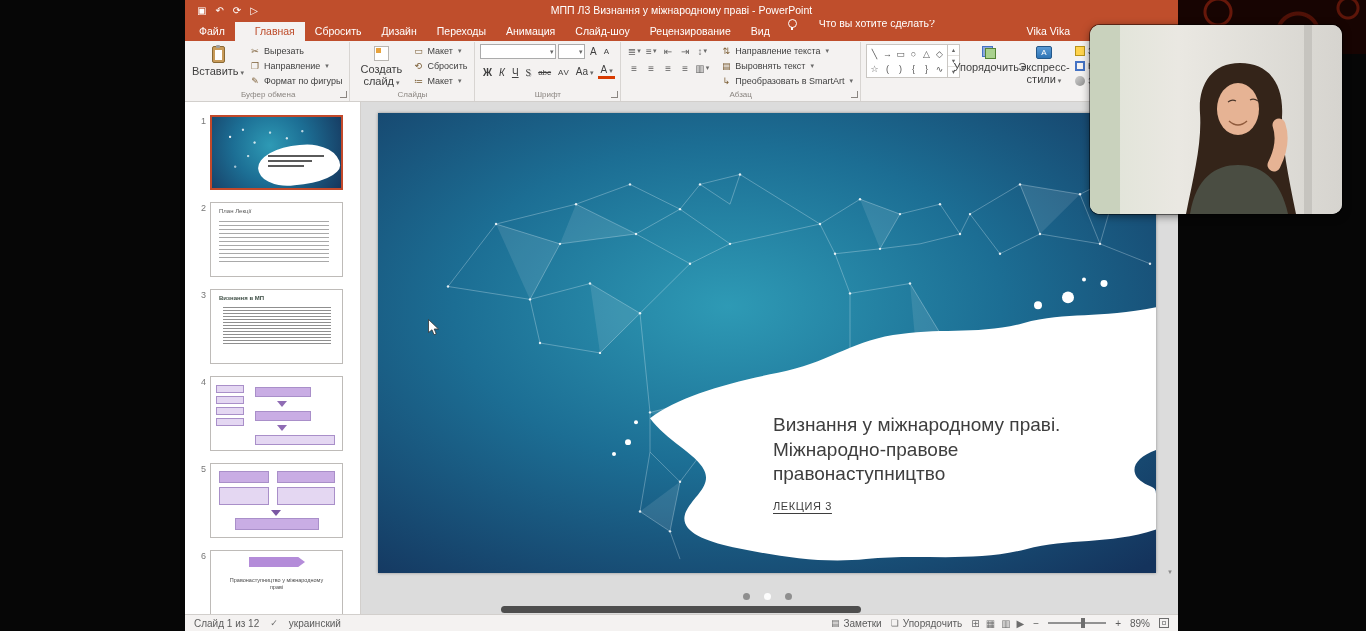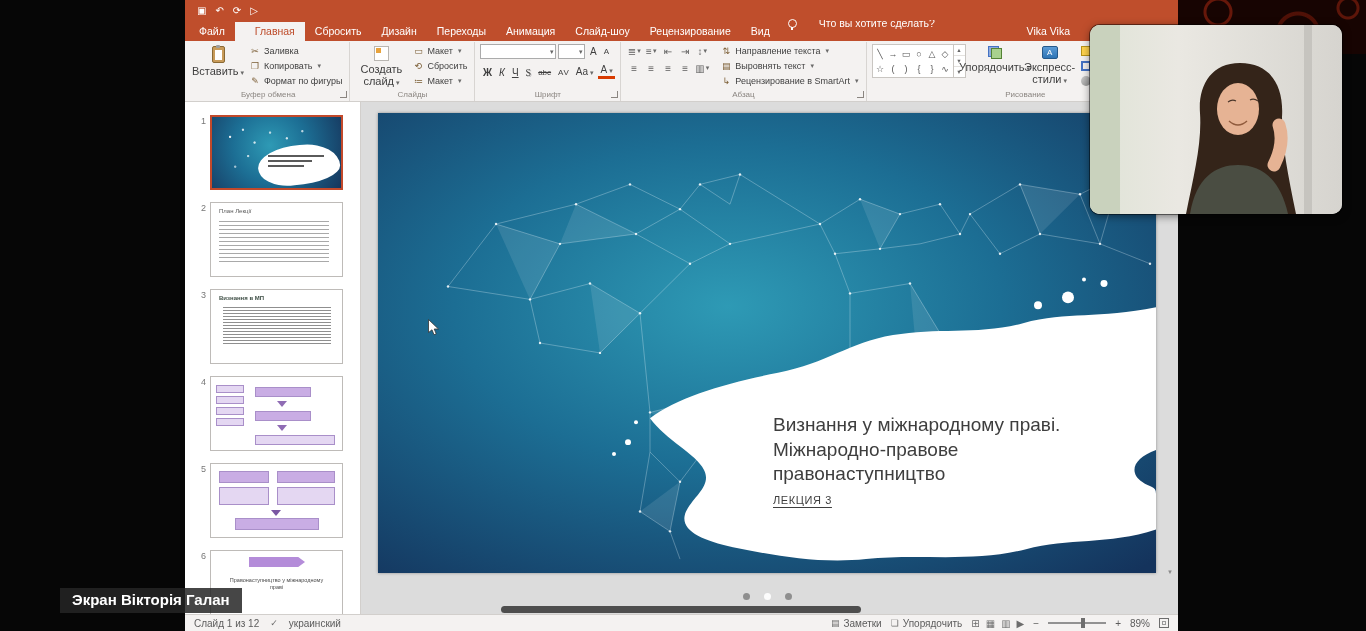--- a/index.html
+++ b/index.html
@@ -112,21 +112,21 @@
   .pbox.dark { background:#C9ADE4; }
   .parrow { position:absolute; width:0; height:0; border-left:5px solid transparent; border-right:5px solid transparent; border-top:6px solid #8f6cb4; }
   .t6chev { position:absolute; left:38px; top:6px; width:56px; height:10px; background:#B48CD9; clip-path:polygon(0 0,88% 0,100% 50%,88% 100%,0 100%); }
   .t6title { position:absolute; left:14px; right:14px; top:26px; text-align:center; font-size:5.5px; line-height:1.3; color:#4a4a4a; }
 
   .editor { flex:1; position:relative; background:#DCDCDC; min-width:0; }
   .slide { position:absolute; left:17px; top:11px; width:778px; height:460px; background:#fff; box-shadow:0 0 3px rgba(0,0,0,.35); overflow:hidden; }
   .slide svg.art { position:absolute; inset:0; width:100%; height:100%; display:block; }
   .slide-text { position:absolute; left:395px; top:300px; width:350px; color:#3E3E3E; }
   .slide-title { font-size:19px; line-height:1.3; white-space:pre-line; }
-  .slide-sub { margin-top:7px; font-size:11px; letter-spacing:.6px; text-decoration:underline; text-underline-offset:3px; }
+  .slide-sub { margin-top:13px; font-size:11px; letter-spacing:.6px; text-decoration:underline; text-underline-offset:3px; }
 
   .cursor { position:absolute; left:50px; top:206px; width:11px; height:17px; }
   .dots { position:absolute; left:17px; width:778px; top:491px; display:flex; justify-content:center; gap:14px; }
   .dot { width:7px; height:7px; border-radius:50%; background:#8f8f8f; }
   .dot.active { background:#fcfcfc; }
   .hscroll { position:absolute; left:140px; top:504px; width:360px; height:7px; border-radius:3.5px; background:#4E4E4E; }
   .vscroll { position:absolute; right:3px; top:11px; width:10px; height:464px; }
   .varrow { width:10px; height:10px; font-size:6px; color:#8a8a8a; display:flex; align-items:center; justify-content:center; }
   .vthumb { position:absolute; left:1px; top:12px; width:8px; height:86px; background:#C1BFBD; }
   .varrow.bottom { position:absolute; bottom:0; }
@@ -156,20 +156,21 @@
 
   <div class="ppt">
 
     <div class="titlebar">
       <div class="qat">
         <span class="qbtn">▣</span>
         <span class="qbtn">↶</span>
         <span class="qbtn">⟳</span>
         <span class="qbtn">▷</span>
       </div>
+      <div class="win-title">МПП Л3 Визнання у міжнародному праві - PowerPoint</div>
     </div>
 
     <div class="tabsrow">
       <div class="tab">Файл</div>
       <div class="tab active">Главная</div>
       <div class="tab">Сбросить</div>
       <div class="tab">Дизайн</div>
       <div class="tab">Переходы</div>
       <div class="tab">Анимация</div>
       <div class="tab">Слайд-шоу</div>
@@ -186,25 +187,25 @@
 
       <div class="group">
         <div class="gbody">
           <div class="bigbtn">
             <span class="clip-icon"></span>
             <span class="blabel dd">Вставить</span>
           </div>
           <div class="smallcol">
             <div class="sbtn">
               <span class="ic">✂</span>
-              <span>Заливка</span>
+              <span>Вырезать</span>
             </div>
             <div class="sbtn dd">
               <span class="ic">❐</span>
-              <span>Копировать</span>
+              <span>Направление</span>
             </div>
             <div class="sbtn">
               <span class="ic">✎</span>
               <span>Формат по фигуры</span>
             </div>
           </div>
         </div>
         <div class="glabel">Буфер обмена</div>
         <span class="launcher"></span>
       </div>
@@ -278,21 +279,21 @@
             <div class="sbtn dd">
               <span class="ic">⇅</span>
               <span>Направление текста</span>
             </div>
             <div class="sbtn dd">
               <span class="ic">▤</span>
               <span>Выровнять текст</span>
             </div>
             <div class="sbtn dd">
               <span class="ic">↳</span>
-              <span>Рецензирование в SmartArt</span>
+              <span>Преобразовать в SmartArt</span>
             </div>
           </div>
         </div>
         <div class="glabel">Абзац</div>
         <span class="launcher"></span>
       </div>
 
       <div class="group">
         <div class="gbody">
           <div class="shapes-wrap">
@@ -332,21 +333,20 @@
             <div class="sbtn dd">
               <span class="ic outline-ic"></span>
               <span>Контур фигуры</span>
             </div>
             <div class="sbtn dd">
               <span class="ic effects-ic"></span>
               <span>Эффекты фигуры</span>
             </div>
           </div>
         </div>
-        <div class="glabel">Рисование</div>
         <span class="launcher"></span>
       </div>
 
     </div>
 
     <div class="main">
 
       <div class="thumbs">
 
         <div class="thumb-row sel">
@@ -592,15 +592,14 @@
         <path d="M150,38 C120,38 108,62 110,88 C112,118 104,150 96,189 L206,189 C198,150 192,120 192,92 C194,60 180,38 150,38 Z" fill="#342419"></path>
         <ellipse cx="148" cy="84" rx="21" ry="26" fill="#e6b394"></ellipse>
         <path d="M138,77 q4,-3 8,-1 M168,76 q-4,-3 -8,-1" stroke="#4a362a" stroke-width="1.2" fill="none"></path>
         <path d="M139,96 Q148,104 157,96" stroke="#8f5a3c" stroke-width="1.5" fill="none"></path>
         <path d="M100,189 C106,152 126,140 148,140 C172,140 190,154 198,189 Z" fill="#4a4d42"></path>
         <path d="M184,140 C191,126 193,112 189,100" stroke="#e6b394" stroke-width="13" stroke-linecap="round" fill="none"></path>
       </g>
     </svg>
   </div>
 
-  <div class="screen-label">Экран Вікторія Галан</div>
 
 </div>
 
 </body></html>

